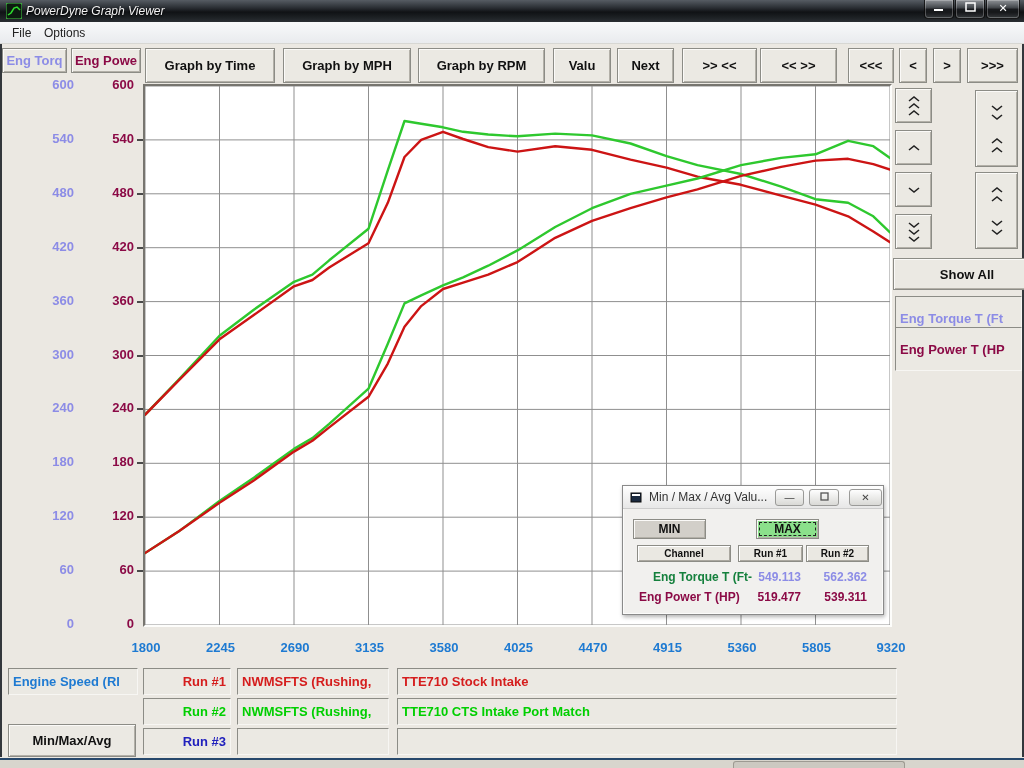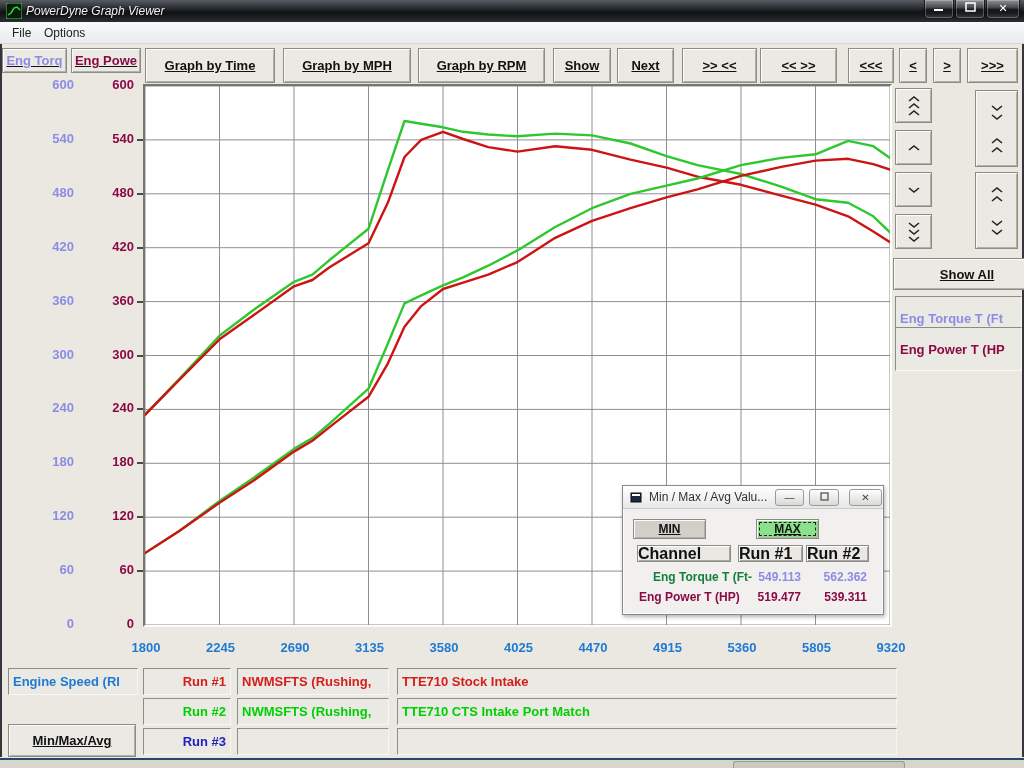--- a/index.html
+++ b/index.html
@@ -31,21 +31,21 @@
     border-bottom:1px solid #d7d7d3; font-size:12px; color:#222;
   }
   .menu-item { top:3px; padding:1px 4px; }
   .frame-edge { background:#33373c; width:2px; top:44px; height:713px; }
 
   
   .btn3d {
     background:#ebe9e3; border:1px solid #8c8c86;
     box-shadow:inset 1px 1px 0 #fbfaf8, inset -1px -1px 0 #b3b0a8;
     font-weight:bold; font-size:13px; color:#111;
-    display:flex; align-items:center; justify-content:center; cursor:default;text-decoration:underline;
+    display:flex; align-items:center; justify-content:center; cursor:default;
   }
   .inset-box {
     background:#ebe9e3; border:1px solid;
     border-color:#8c8c86 #f7f6f3 #f7f6f3 #8c8c86;
     font-weight:bold; font-size:13px;
     display:flex; align-items:center; white-space:nowrap; overflow:hidden;
     padding:0 4px;
   }
 
   
@@ -72,21 +72,21 @@
     border-bottom:1px solid #cccccc; font-size:12px; color:#333;
   }
   .popup-btn {
     top:3px; height:17px; border:1px solid #9a9a98; border-radius:3px;
     background:linear-gradient(#fefefe,#d9d9d6); text-align:center;
     font-size:10px; color:#444; line-height:15px;
   }
   .hdr3d {
     position:absolute; background:#eae8e2; border:1px solid #8c8c86;
     box-shadow:inset 1px 1px 0 #fff, inset -1px -1px 0 #aaa79f;
-    font-weight:bold; font-size:16px; color:#111; line-height:15px;
+    font-weight:bold; font-size:10px; color:#111; text-align:center; line-height:15px;
   }
   .val { position:absolute; font-weight:bold; font-size:12px; text-align:right; }
   .chname { position:absolute; font-weight:bold; font-size:12px; }
 
   
   .bottom-line { left:0; top:758px; width:1024px; height:2px; background:#27486b; }
   .bottom-strip { left:0; top:760px; width:1024px; height:8px; background:#d8d5cd; }
 </style>
 </head>
 <body>
@@ -127,21 +127,21 @@
 <div class="abs btn3d" style="left:145px;top:48px;width:130px;height:35px">
     <span>Graph by Time</span>
   </div>
 <div class="abs btn3d" style="left:283px;top:48px;width:128px;height:35px">
     <span>Graph by MPH</span>
   </div>
 <div class="abs btn3d" style="left:418px;top:48px;width:127px;height:35px">
     <span>Graph by RPM</span>
   </div>
 <div class="abs btn3d" style="left:553px;top:48px;width:58px;height:35px">
-    <span>Show</span>
+    <span>Valu</span>
   </div>
 <div class="abs btn3d" style="left:617px;top:48px;width:57px;height:35px">
     <span>Next</span>
   </div>
 <div class="abs btn3d" style="left:682px;top:48px;width:75px;height:35px">
     <span>&gt;&gt; &lt;&lt;</span>
   </div>
 <div class="abs btn3d" style="left:760px;top:48px;width:77px;height:35px">
     <span>&lt;&lt; &gt;&gt;</span>
   </div>

